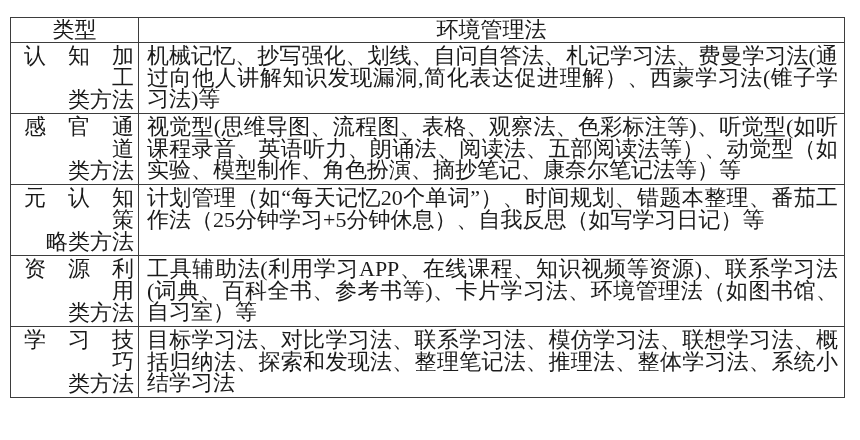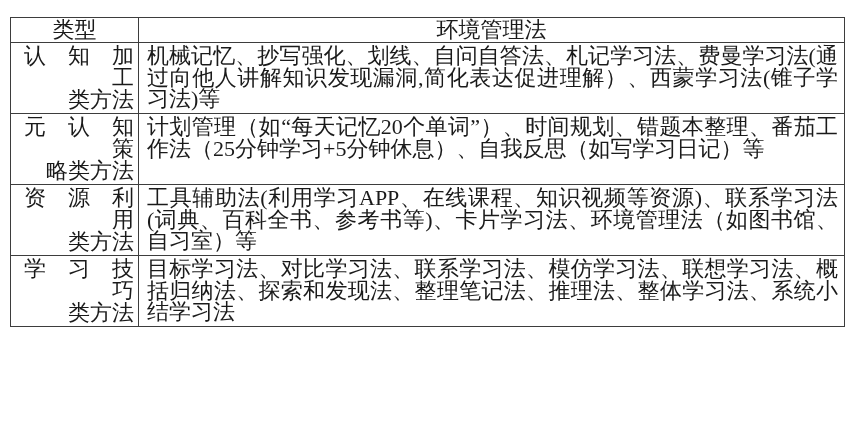--- a/index.html
+++ b/index.html
@@ -65,20 +65,25 @@
         <th class="head-cell">环境管理法</th>
       </tr>
     </thead>
     <tbody>
       <tr>
         <td class="type-cell">认　知　加　工
 类方法</td>
         <td class="methods-cell">机械记忆、抄写强化、划线、自问自答法、札记学习法、费曼学习法(通过向他人讲解知识发现漏洞,简化表达促进理解）、西蒙学习法(锥子学习法)等</td>
       </tr>
       <tr>
+        <td class="type-cell">感　官　通　道
+类方法</td>
+        <td class="methods-cell">视觉型(思维导图、流程图、表格、观察法、色彩标注等)、听觉型(如听课程录音、英语听力、朗诵法、阅读法、五部阅读法等）、动觉型（如实验、模型制作、角色扮演、摘抄笔记、康奈尔笔记法等）等</td>
+      </tr>
+      <tr>
         <td class="type-cell">元　认　知　策
 略类方法</td>
         <td class="methods-cell">计划管理（如“每天记忆20个单词”）、时间规划、错题本整理、番茄工作法（25分钟学习+5分钟休息）、自我反思（如写学习日记）等</td>
       </tr>
       <tr>
         <td class="type-cell">资　源　利　用
 类方法</td>
         <td class="methods-cell">工具辅助法(利用学习APP、在线课程、知识视频等资源)、联系学习法(词典、百科全书、参考书等)、卡片学习法、环境管理法（如图书馆、自习室）等</td>
       </tr>
       <tr>

